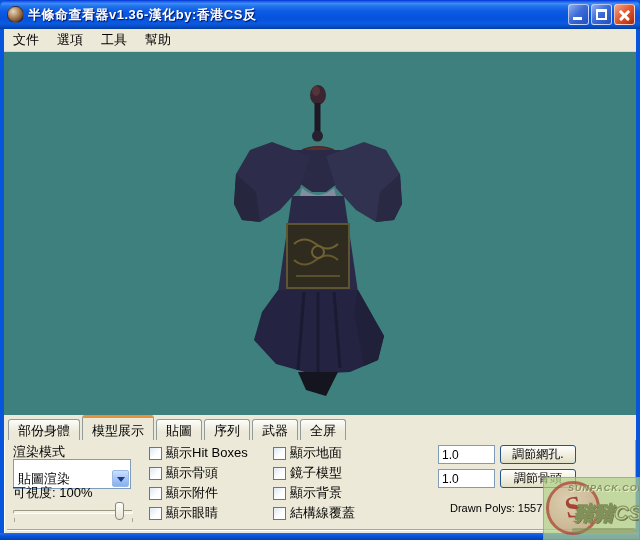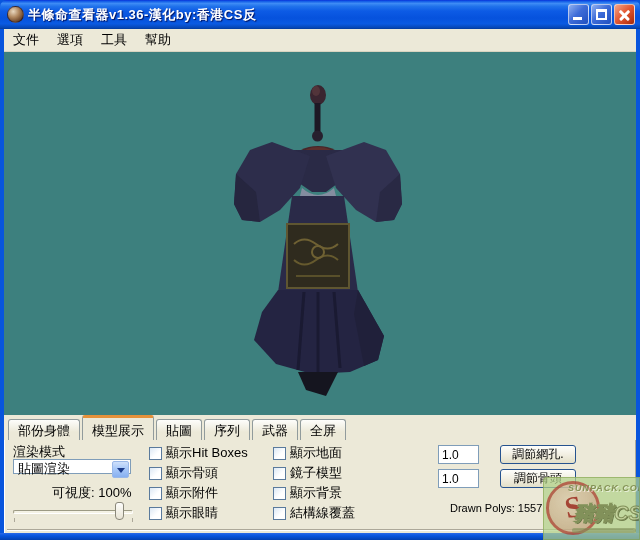--- a/index.html
+++ b/index.html
@@ -63,22 +63,22 @@
   
   .tabpage {
     position:absolute; top:440px; left:4px; width:632px; height:93px; background:#ECE9D8;
     border-left:1px solid #fff; border-right:1px solid #aca899;
   }
   .page-groove { position:absolute; left:2px; right:2px; bottom:2px; height:2px;
     border-top:1px solid #aca899; border-bottom:1px solid #fff; }
   .lbl { position:absolute; font-size:13px; color:#000; white-space:nowrap; }
 
   .combo {
-    position:absolute; left:8px; top:19px; width:118px; height:15px;
-    background:#fff; border:1px solid #7F9DB9; display:flex; align-items:flex-start;
+    position:absolute; left:8px; top:19px; width:118px; height:30px;
+    background:#fff; border:1px solid #7F9DB9; display:flex; align-items:flex-end;
   }
   .combo-value { flex:1; font-size:13px; padding-left:4px; white-space:nowrap; overflow:hidden; }
   .combo-btn {
     width:17px; height:17px; margin:1px; border-radius:2px;
     background:linear-gradient(180deg,#cfe0fb 0%,#a8c8f8 45%,#88b0f0 100%);
     border:1px solid #9ab8e8; position:relative; cursor:pointer;
   }
   .combo-arrow { position:absolute; left:4px; top:6px; width:0; height:0;
     border-left:4px solid transparent; border-right:4px solid transparent; border-top:5px solid #1a3a8a; }
 
@@ -95,21 +95,21 @@
   .slider-tick { position:absolute; top:78px; width:1px; height:4px; background:#aca899; }
 
   .cb-row { position:absolute; display:flex; align-items:center; gap:4px; cursor:pointer; }
   .cb-box {
     width:13px; height:13px; background:linear-gradient(135deg,#dce8f4 0%,#fff 60%);
     border:1px solid #5a7a9c; flex:0 0 13px;
   }
   .cb-label { font-size:13px; color:#000; white-space:nowrap; }
 
   .txtinput {
-    position:absolute; left:433px; width:41px; height:19px; background:#fff;
+    position:absolute; left:433px; width:57px; height:19px; background:#fff;
     border:1px solid #7F9DB9; font-size:12px; font-family:"Liberation Sans","DejaVu Sans",sans-serif;
     padding:1px 3px; color:#000;
   }
   .xpbtn {
     position:absolute; left:495px; width:76px; height:19px;
     background:linear-gradient(180deg,#fefefb 0%,#f2efe2 50%,#e2dfc8 100%);
     border:1px solid #26538F; border-radius:3px; font-size:12px; color:#000;
     font-family:"Liberation Sans","DejaVu Sans",sans-serif; cursor:pointer; white-space:nowrap; overflow:hidden;
   }
   .polys { position:absolute; left:433px; top:62px; font-size:11px; color:#000;margin-left:12px; }
@@ -220,21 +220,21 @@
   <div class="tabpage">
     <div class="lbl" style="left:8px; top:3px;">渲染模式</div>
 
     <div class="combo">
       <span class="combo-value">貼圖渲染</span>
       <span class="combo-btn">
           <span class="combo-arrow"></span>
         </span>
     </div>
 
-    <div class="lbl" style="left:8px; top:44px;margin-left:39px;">可視度: 100%</div>
+    <div class="lbl" style="left:8px; top:44px;">可視度: 100%</div>
 
     <div class="slider-track"></div>
     <div class="slider-thumb"></div>
     <div class="slider-tick" style="left:9px;"></div>
     <div class="slider-tick" style="left:127px;"></div>
 
     <label class="cb-row" style="left:144px; top:4px;">
       <span class="cb-box"></span>
       <span class="cb-label">顯示Hit Boxes</span>
     </label>

